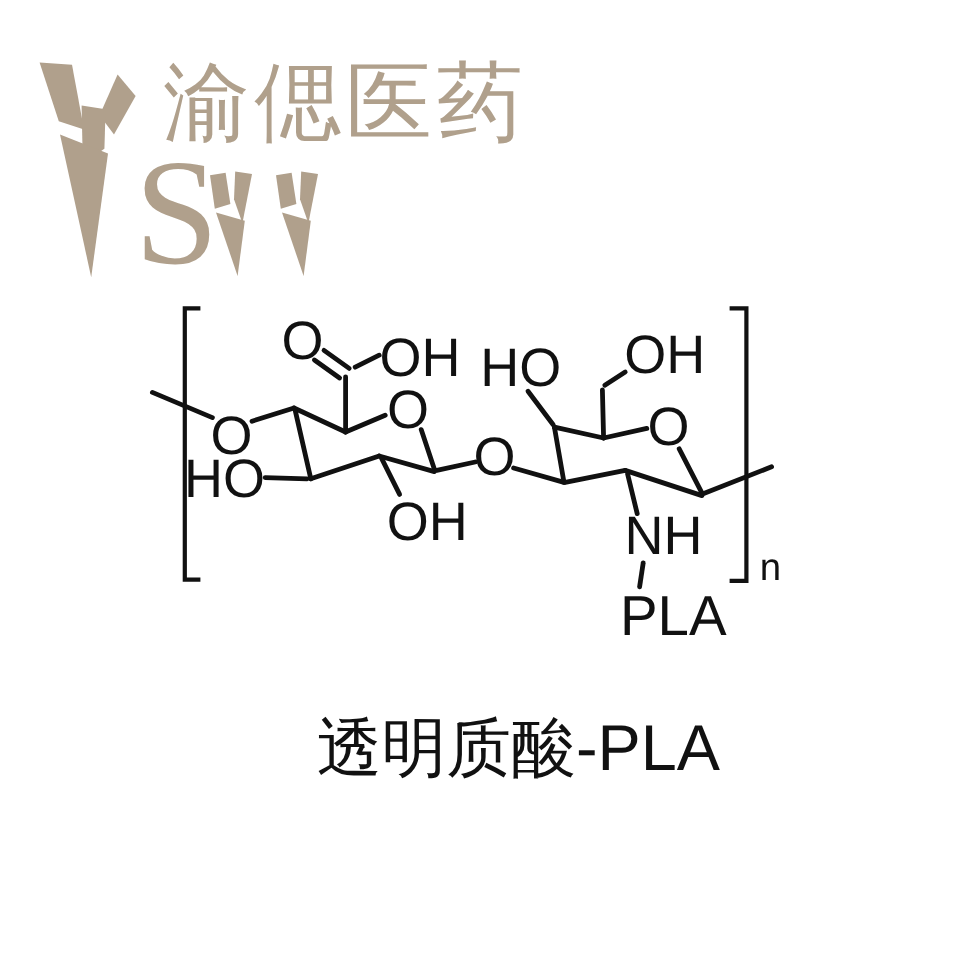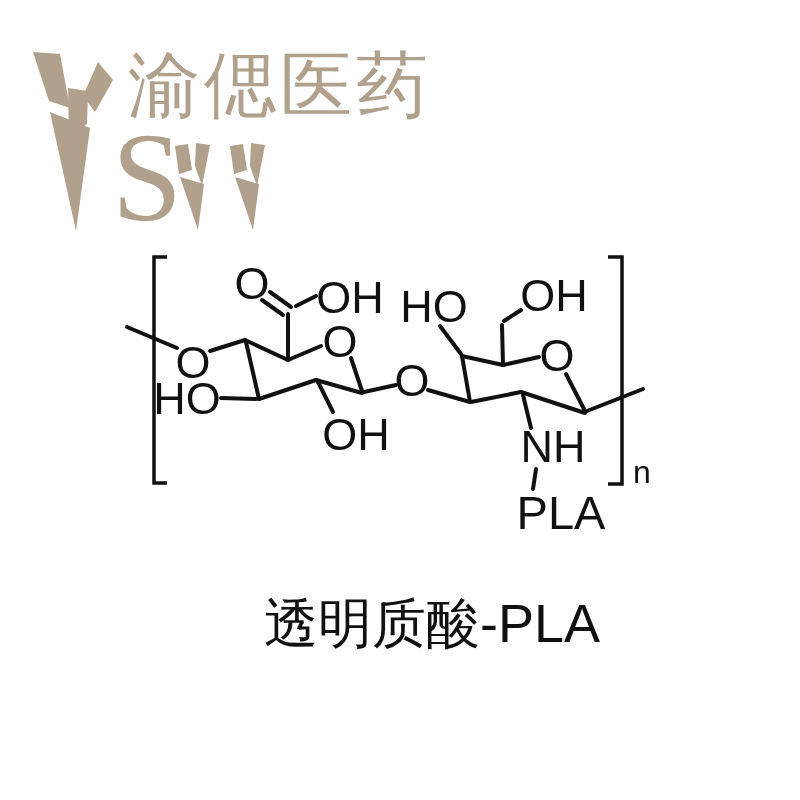--- a/index.html
+++ b/index.html
@@ -8,21 +8,21 @@
     background:#ffffff; overflow:hidden;
     font-family:"Liberation Sans","DejaVu Sans",sans-serif;
   }
   
   .logo-mark { position:absolute; left:20px; top:40px; }
   .taupe { fill:#b0a08c; }
   .brand-zh {
     position:absolute; left:128px; top:44px; width:320px; height:84px;
     font-family:"Liberation Serif","DejaVu Serif",serif;
     font-size:72px; line-height:84px; letter-spacing:4px;
-    color:#b0a08c; white-space:nowrap;
+    color:#b0a08c; white-space:nowrap;text-align:center;
   }
   .brand-s {
     position:absolute; left:112px; top:115px;
     font-family:"Liberation Serif","DejaVu Serif",serif;
     font-size:126px; line-height:1; color:#b0a08c;
   }
   .brand-wedges { position:absolute; left:168px; top:138px; }
   
   .molecule { position:absolute; left:0; top:0; }
   .bond { stroke:#111111; stroke-width:4; stroke-linecap:round; fill:none; }

